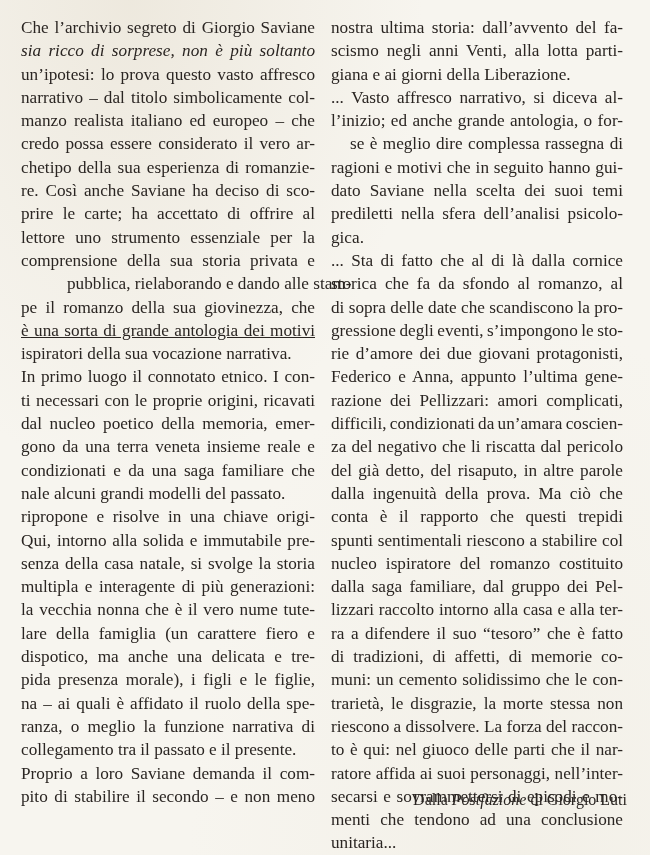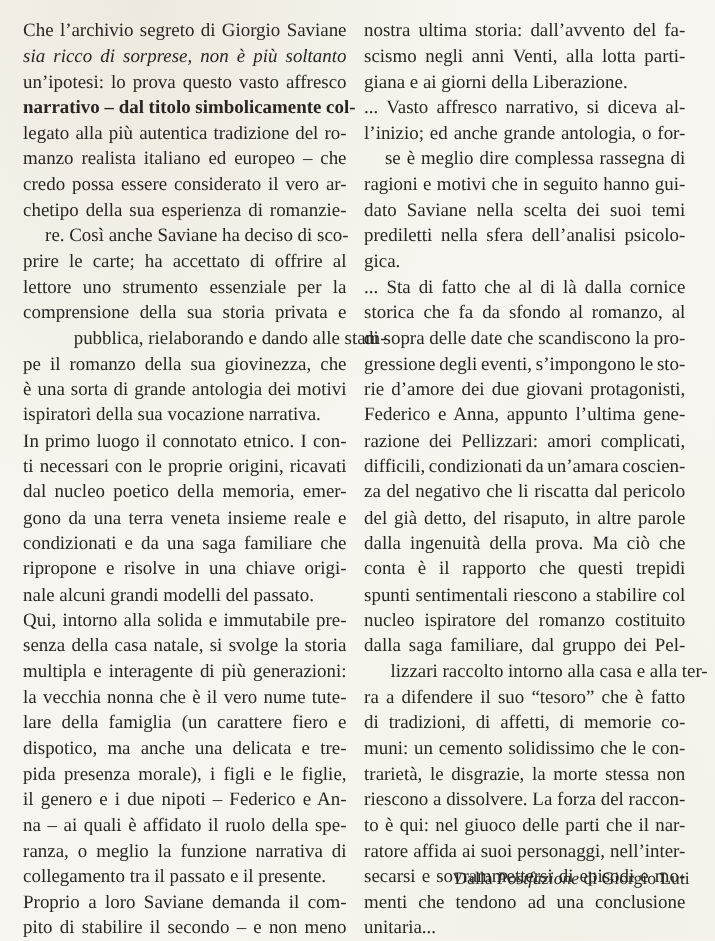--- a/index.html
+++ b/index.html
@@ -39,48 +39,46 @@
   .attribution em { font-style: italic; }
 </style>
 </head>
 <body>
 
 <div class="page">
   <div class="column col-left" id="col-left">
       <div class="line"><span style="white-space: nowrap; word-spacing: 0px;">Che l’archivio segreto di Giorgio Saviane</span></div>
       <div class="line"><span style="white-space: nowrap; word-spacing: 0px; font-style: italic;">sia ricco di sorprese, non è più soltanto</span></div>
       <div class="line"><span style="white-space: nowrap; word-spacing: 0px;">un’ipotesi: lo prova questo vasto affresco</span></div>
-      <div class="line"><span style="white-space: nowrap; word-spacing: 0px; font-weight: bold;">narrativo – dal titolo simbolicamente col-</span></div>
-      <div class="line"><span style="white-space: nowrap; word-spacing: 0px;">legato alla più autentica tradizione del ro-</span></div>
+      <div class="line"><span style="white-space: nowrap; word-spacing: 0px;">narrativo – dal titolo simbolicamente col-</span></div>
       <div class="line"><span style="white-space: nowrap; word-spacing: 0px;">manzo realista italiano ed europeo – che</span></div>
       <div class="line"><span style="white-space: nowrap; word-spacing: 0px;">credo possa essere considerato il vero ar-</span></div>
       <div class="line"><span style="white-space: nowrap; word-spacing: 0px;">chetipo della sua esperienza di romanzie-</span></div>
-      <div class="line"><span style="white-space: nowrap; word-spacing: 0px; margin-left: 20px;">re. Così anche Saviane ha deciso di sco-</span></div>
+      <div class="line"><span style="white-space: nowrap; word-spacing: 0px;">re. Così anche Saviane ha deciso di sco-</span></div>
       <div class="line"><span style="white-space: nowrap; word-spacing: 0px;">prire le carte; ha accettato di offrire al</span></div>
       <div class="line"><span style="white-space: nowrap; word-spacing: 0px;">lettore uno strumento essenziale per la</span></div>
       <div class="line"><span style="white-space: nowrap; word-spacing: 0px;">comprensione della sua storia privata e</span></div>
       <div class="line"><span style="white-space: nowrap; word-spacing: 0px; margin-left: 46px;">pubblica, rielaborando e dando alle stam-</span></div>
       <div class="line"><span style="white-space: nowrap; word-spacing: 0px;">pe il romanzo della sua giovinezza, che</span></div>
-      <div class="line"><span style="white-space: nowrap; word-spacing: 0px;">è una sorta di grande antologia dei motivi</span></div>
+      <div class="line"><span style="white-space: nowrap; word-spacing: 0px; text-decoration: underline;">è una sorta di grande antologia dei motivi</span></div>
       <div class="line last">ispiratori della sua vocazione narrativa.</div>
       <div class="line"><span style="white-space: nowrap; word-spacing: 0px;">In primo luogo il connotato etnico. I con-</span></div>
       <div class="line"><span style="white-space: nowrap; word-spacing: 0px;">ti necessari con le proprie origini, ricavati</span></div>
       <div class="line"><span style="white-space: nowrap; word-spacing: 0px;">dal nucleo poetico della memoria, emer-</span></div>
       <div class="line"><span style="white-space: nowrap; word-spacing: 0px;">gono da una terra veneta insieme reale e</span></div>
       <div class="line"><span style="white-space: nowrap; word-spacing: 0px;">condizionati e da una saga familiare che</span></div>
+      <div class="line last">nale alcuni grandi modelli del passato.</div>
       <div class="line"><span style="white-space: nowrap; word-spacing: 0px;">ripropone e risolve in una chiave origi-</span></div>
-      <div class="line last">nale alcuni grandi modelli del passato.</div>
       <div class="line"><span style="white-space: nowrap; word-spacing: 0px;">Qui, intorno alla solida e immutabile pre-</span></div>
       <div class="line"><span style="white-space: nowrap; word-spacing: 0px;">senza della casa natale, si svolge la storia</span></div>
       <div class="line"><span style="white-space: nowrap; word-spacing: 0px;">multipla e interagente di più generazioni:</span></div>
       <div class="line"><span style="white-space: nowrap; word-spacing: 0px;">la vecchia nonna che è il vero nume tute-</span></div>
       <div class="line"><span style="white-space: nowrap; word-spacing: 0px;">lare della famiglia (un carattere fiero e</span></div>
       <div class="line"><span style="white-space: nowrap; word-spacing: 0px;">dispotico, ma anche una delicata e tre-</span></div>
       <div class="line"><span style="white-space: nowrap; word-spacing: 0px;">pida presenza morale), i figli e le figlie,</span></div>
-      <div class="line"><span style="white-space: nowrap; word-spacing: 0px;">il genero e i due nipoti – Federico e An-</span></div>
       <div class="line"><span style="white-space: nowrap; word-spacing: 0px;">na – ai quali è affidato il ruolo della spe-</span></div>
       <div class="line"><span style="white-space: nowrap; word-spacing: 0px;">ranza, o meglio la funzione narrativa di</span></div>
       <div class="line last">collegamento tra il passato e il presente.</div>
       <div class="line"><span style="white-space: nowrap; word-spacing: 0px;">Proprio a loro Saviane demanda il com-</span></div>
       <div class="line"><span style="white-space: nowrap; word-spacing: 0px;">pito di stabilire il secondo – e non meno</span></div>
       <div class="line"></div>
     </div>
   <div class="column col-right" id="col-right">
       <div class="line"><span style="white-space: nowrap; word-spacing: 0px;">nostra ultima storia: dall’avvento del fa-</span></div>
       <div class="line"><span style="white-space: nowrap; word-spacing: 0px;">scismo negli anni Venti, alla lotta parti-</span></div>
@@ -100,21 +98,21 @@
       <div class="line"><span style="white-space: nowrap; word-spacing: 0px;">Federico e Anna, appunto l’ultima gene-</span></div>
       <div class="line"><span style="white-space: nowrap; word-spacing: 0px;">razione dei Pellizzari: amori complicati,</span></div>
       <div class="line"><span style="white-space: nowrap; word-spacing: -1.01562px;">difficili, condizionati da un’amara coscien-</span></div>
       <div class="line"><span style="white-space: nowrap; word-spacing: 0px;">za del negativo che li riscatta dal pericolo</span></div>
       <div class="line"><span style="white-space: nowrap; word-spacing: 0px;">del già detto, del risaputo, in altre parole</span></div>
       <div class="line"><span style="white-space: nowrap; word-spacing: 0px;">dalla ingenuità della prova. Ma ciò che</span></div>
       <div class="line"><span style="white-space: nowrap; word-spacing: 0px;">conta è il rapporto che questi trepidi</span></div>
       <div class="line"><span style="white-space: nowrap; word-spacing: 0px;">spunti sentimentali riescono a stabilire col</span></div>
       <div class="line"><span style="white-space: nowrap; word-spacing: 0px;">nucleo ispiratore del romanzo costituito</span></div>
       <div class="line"><span style="white-space: nowrap; word-spacing: 0px;">dalla saga familiare, dal gruppo dei Pel-</span></div>
-      <div class="line"><span style="white-space: nowrap; word-spacing: 0px; margin-left: 24px;">lizzari raccolto intorno alla casa e alla ter-</span></div>
+      <div class="line"><span style="white-space: nowrap; word-spacing: 0px;">lizzari raccolto intorno alla casa e alla ter-</span></div>
       <div class="line"><span style="white-space: nowrap; word-spacing: 0px;">ra a difendere il suo “tesoro” che è fatto</span></div>
       <div class="line"><span style="white-space: nowrap; word-spacing: 0px;">di tradizioni, di affetti, di memorie co-</span></div>
       <div class="line"><span style="white-space: nowrap; word-spacing: 0px;">muni: un cemento solidissimo che le con-</span></div>
       <div class="line"><span style="white-space: nowrap; word-spacing: 0px;">trarietà, le disgrazie, la morte stessa non</span></div>
       <div class="line"><span style="white-space: nowrap; word-spacing: 0px;">riescono a dissolvere. La forza del raccon-</span></div>
       <div class="line"><span style="white-space: nowrap; word-spacing: 0px;">to è qui: nel giuoco delle parti che il nar-</span></div>
       <div class="line"><span style="white-space: nowrap; word-spacing: 0px;">ratore affida ai suoi personaggi, nell’inter-</span></div>
       <div class="line"><span style="white-space: nowrap; word-spacing: 0px;">secarsi e sovrammettersi di episodi e mo-</span></div>
       <div class="line"><span style="white-space: nowrap; word-spacing: 0px;">menti che tendono ad una conclusione</span></div>
       <div class="line last">unitaria...</div>

